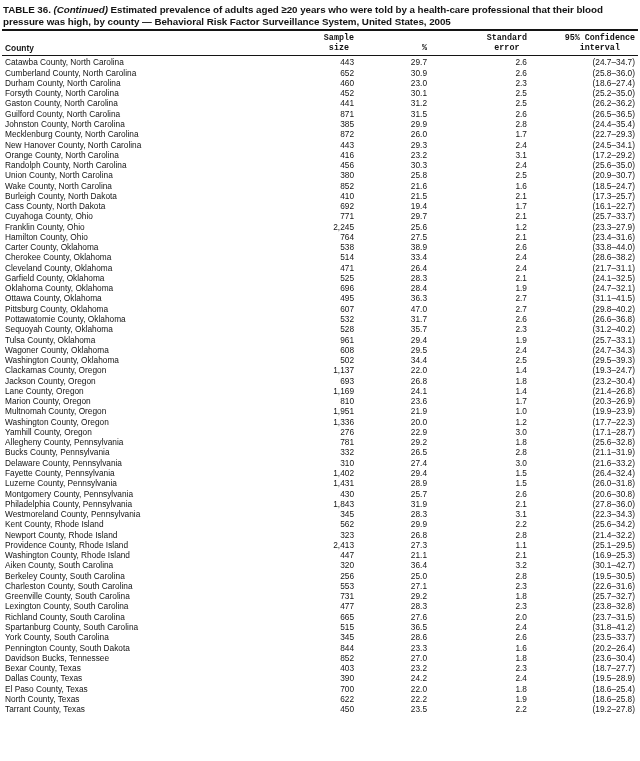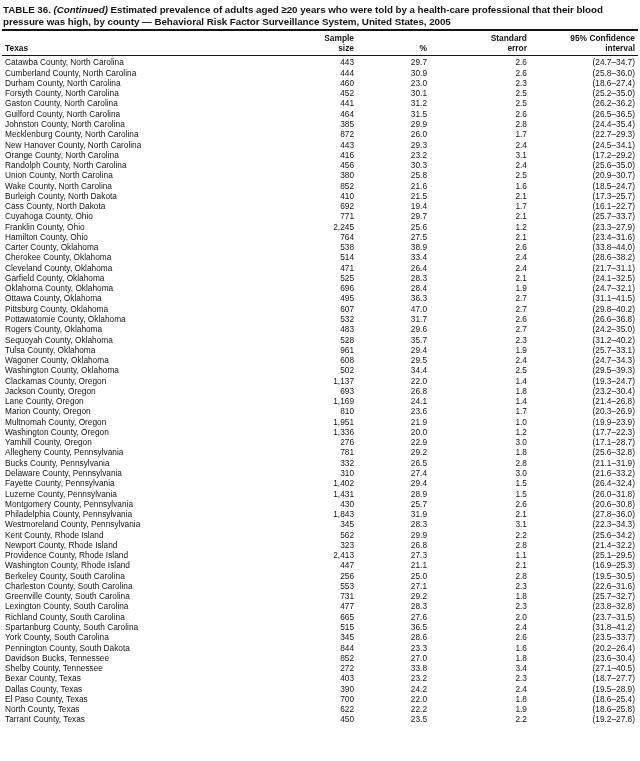--- a/index.html
+++ b/index.html
@@ -42,22 +42,23 @@
     border-bottom: 1px solid #141414;
     font-size: 8.4px;
     font-weight: bold;
     vertical-align: bottom;
     padding: 3px 0 2px 0;
   }
   th.col-county { text-align: left; padding-left: 3px; }
   th.num { text-align: right; }
   th .hdr {
     display: inline-block;
-    text-align: right;
+    text-align: center;
     line-height: 9.6px;
+    font-family: Liberation Mono, monospace;
   }
   th.num .hdr { padding-right: 3px; }
   tbody td {
     font-size: 8.3px;
     line-height: 10.26px;
     height: 10.26px;
     padding: 0;
     white-space: nowrap;
     overflow: hidden;
     vertical-align: middle;
@@ -80,21 +81,21 @@
     <colgroup>
       <col class="c-county">
       <col class="c-sample">
       <col class="c-pct">
       <col class="c-se">
       <col class="c-ci">
     </colgroup>
     <thead>
       <tr>
         <th class="col-county">
-          <span>Texas</span>
+          <span>County</span>
         </th>
         <th class="num">
           <span class="hdr">
             <span>Sample</span><br>
             <span>size</span>
           </span>
         </th>
         <th class="num">
           <span class="hdr">%</span>
         </th>
@@ -115,21 +116,21 @@
     <tbody>
         <tr>
           <td>Catawba County, North Carolina</td>
           <td class="num">443</td>
           <td class="num">29.7</td>
           <td class="num">2.6</td>
           <td class="num">(24.7–34.7)</td>
         </tr>
         <tr>
           <td>Cumberland County, North Carolina</td>
-          <td class="num">444</td>
+          <td class="num">652</td>
           <td class="num">30.9</td>
           <td class="num">2.6</td>
           <td class="num">(25.8–36.0)</td>
         </tr>
         <tr>
           <td>Durham County, North Carolina</td>
           <td class="num">460</td>
           <td class="num">23.0</td>
           <td class="num">2.3</td>
           <td class="num">(18.6–27.4)</td>
@@ -143,21 +144,21 @@
         </tr>
         <tr>
           <td>Gaston County, North Carolina</td>
           <td class="num">441</td>
           <td class="num">31.2</td>
           <td class="num">2.5</td>
           <td class="num">(26.2–36.2)</td>
         </tr>
         <tr>
           <td>Guilford County, North Carolina</td>
-          <td class="num">464</td>
+          <td class="num">871</td>
           <td class="num">31.5</td>
           <td class="num">2.6</td>
           <td class="num">(26.5–36.5)</td>
         </tr>
         <tr>
           <td>Johnston County, North Carolina</td>
           <td class="num">385</td>
           <td class="num">29.9</td>
           <td class="num">2.8</td>
           <td class="num">(24.4–35.4)</td>
@@ -289,27 +290,20 @@
           <td class="num">(29.8–40.2)</td>
         </tr>
         <tr>
           <td>Pottawatomie County, Oklahoma</td>
           <td class="num">532</td>
           <td class="num">31.7</td>
           <td class="num">2.6</td>
           <td class="num">(26.6–36.8)</td>
         </tr>
         <tr>
-          <td>Rogers County, Oklahoma</td>
-          <td class="num">483</td>
-          <td class="num">29.6</td>
-          <td class="num">2.7</td>
-          <td class="num">(24.2–35.0)</td>
-        </tr>
-        <tr>
           <td>Sequoyah County, Oklahoma</td>
           <td class="num">528</td>
           <td class="num">35.7</td>
           <td class="num">2.3</td>
           <td class="num">(31.2–40.2)</td>
         </tr>
         <tr>
           <td>Tulsa County, Oklahoma</td>
           <td class="num">961</td>
           <td class="num">29.4</td>
@@ -457,20 +451,27 @@
           <td class="num">(25.1–29.5)</td>
         </tr>
         <tr>
           <td>Washington County, Rhode Island</td>
           <td class="num">447</td>
           <td class="num">21.1</td>
           <td class="num">2.1</td>
           <td class="num">(16.9–25.3)</td>
         </tr>
         <tr>
+          <td>Aiken County, South Carolina</td>
+          <td class="num">320</td>
+          <td class="num">36.4</td>
+          <td class="num">3.2</td>
+          <td class="num">(30.1–42.7)</td>
+        </tr>
+        <tr>
           <td>Berkeley County, South Carolina</td>
           <td class="num">256</td>
           <td class="num">25.0</td>
           <td class="num">2.8</td>
           <td class="num">(19.5–30.5)</td>
         </tr>
         <tr>
           <td>Charleston County, South Carolina</td>
           <td class="num">553</td>
           <td class="num">27.1</td>
@@ -518,27 +519,20 @@
           <td class="num">23.3</td>
           <td class="num">1.6</td>
           <td class="num">(20.2–26.4)</td>
         </tr>
         <tr>
           <td>Davidson Bucks, Tennessee</td>
           <td class="num">852</td>
           <td class="num">27.0</td>
           <td class="num">1.8</td>
           <td class="num">(23.6–30.4)</td>
-        </tr>
-        <tr>
-          <td>Shelby County, Tennessee</td>
-          <td class="num">272</td>
-          <td class="num">33.8</td>
-          <td class="num">3.4</td>
-          <td class="num">(27.1–40.5)</td>
         </tr>
         <tr>
           <td>Bexar County, Texas</td>
           <td class="num">403</td>
           <td class="num">23.2</td>
           <td class="num">2.3</td>
           <td class="num">(18.7–27.7)</td>
         </tr>
         <tr>
           <td>Dallas County, Texas</td>

